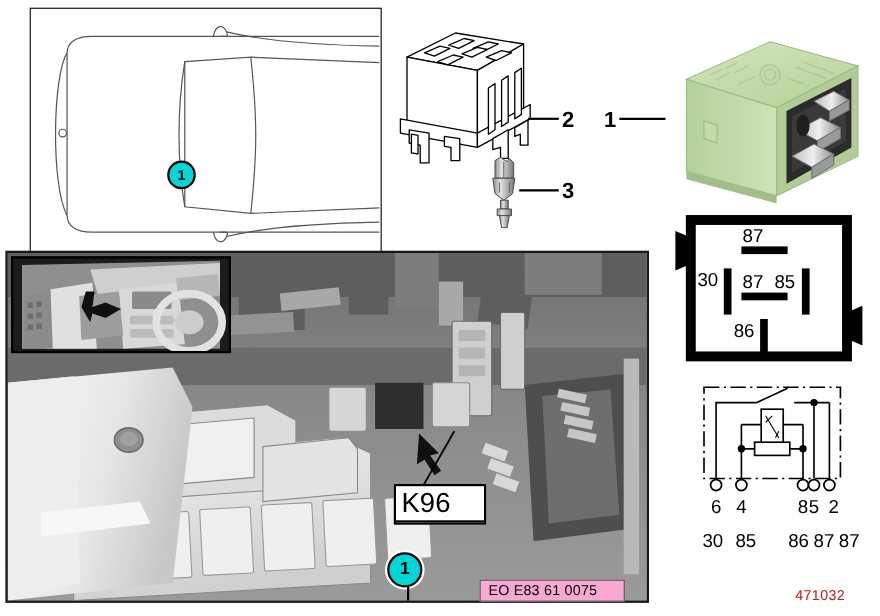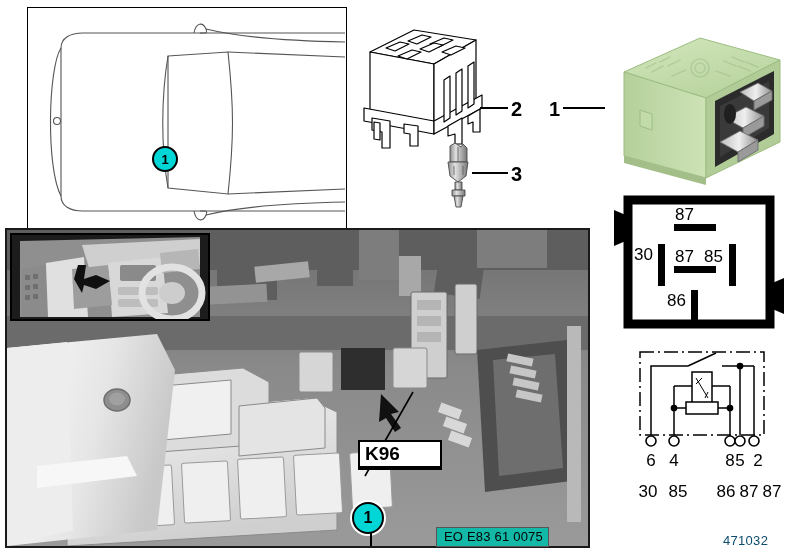--- a/index.html
+++ b/index.html
@@ -28,29 +28,29 @@
   .marker{border-radius:50%;background:#00d6d6;border:2px solid #000;
       display:flex;align-items:center;justify-content:center;
       font-weight:bold;box-sizing:border-box;}
   #vehicle-marker{left:152px;top:146px;width:26px;height:26px;font-size:13px;}
   #photo-marker{left:345px;top:272px;width:32px;height:32px;font-size:16px;
       border:2px solid #000;box-shadow:0 0 0 2px #ffffff;}
 
   
   #label-box{left:358px;top:440px;width:84px;background:#fff;
       border:2px solid #000;box-sizing:border-box;}
-  #label-box div{font-size:19px;font-weight:bold;padding:1px 5px;line-height:1.15;}
+  #label-box div{font-size:25px;font-weight:normal;padding:1px 5px;line-height:1.15;}
   #label-box .top{border-bottom:2px solid #000;}
 
   
-  #eo-caption{left:436px;top:527px;background:#14b8a6;border:1px solid #555;
-      font-size:13px;padding:1px 5px 2px 7px;letter-spacing:.2px;}
-
-  
-  #doc-id{left:723px;top:533px;font-size:13px;color:#0c4a6e;letter-spacing:.3px;}
+  #eo-caption{left:436px;top:527px;background:#f9a8d4;border:1px solid #555;
+      font-size:13px;padding:1px 24px 2px 7px;letter-spacing:.2px;}
+
+  
+  #doc-id{left:723px;top:533px;font-size:13px;color:#b91c1c;letter-spacing:.3px;}
 
   
   .callout{font-size:20px;font-weight:bold;}
   #callout-1{left:549px;top:98px;}
   #callout-2{left:511px;top:98px;}
   #callout-3{left:511px;top:163px;}
 
   
   #connector-art{left:352px;top:22px;}
   #terminal-art{left:437px;top:142px;}

